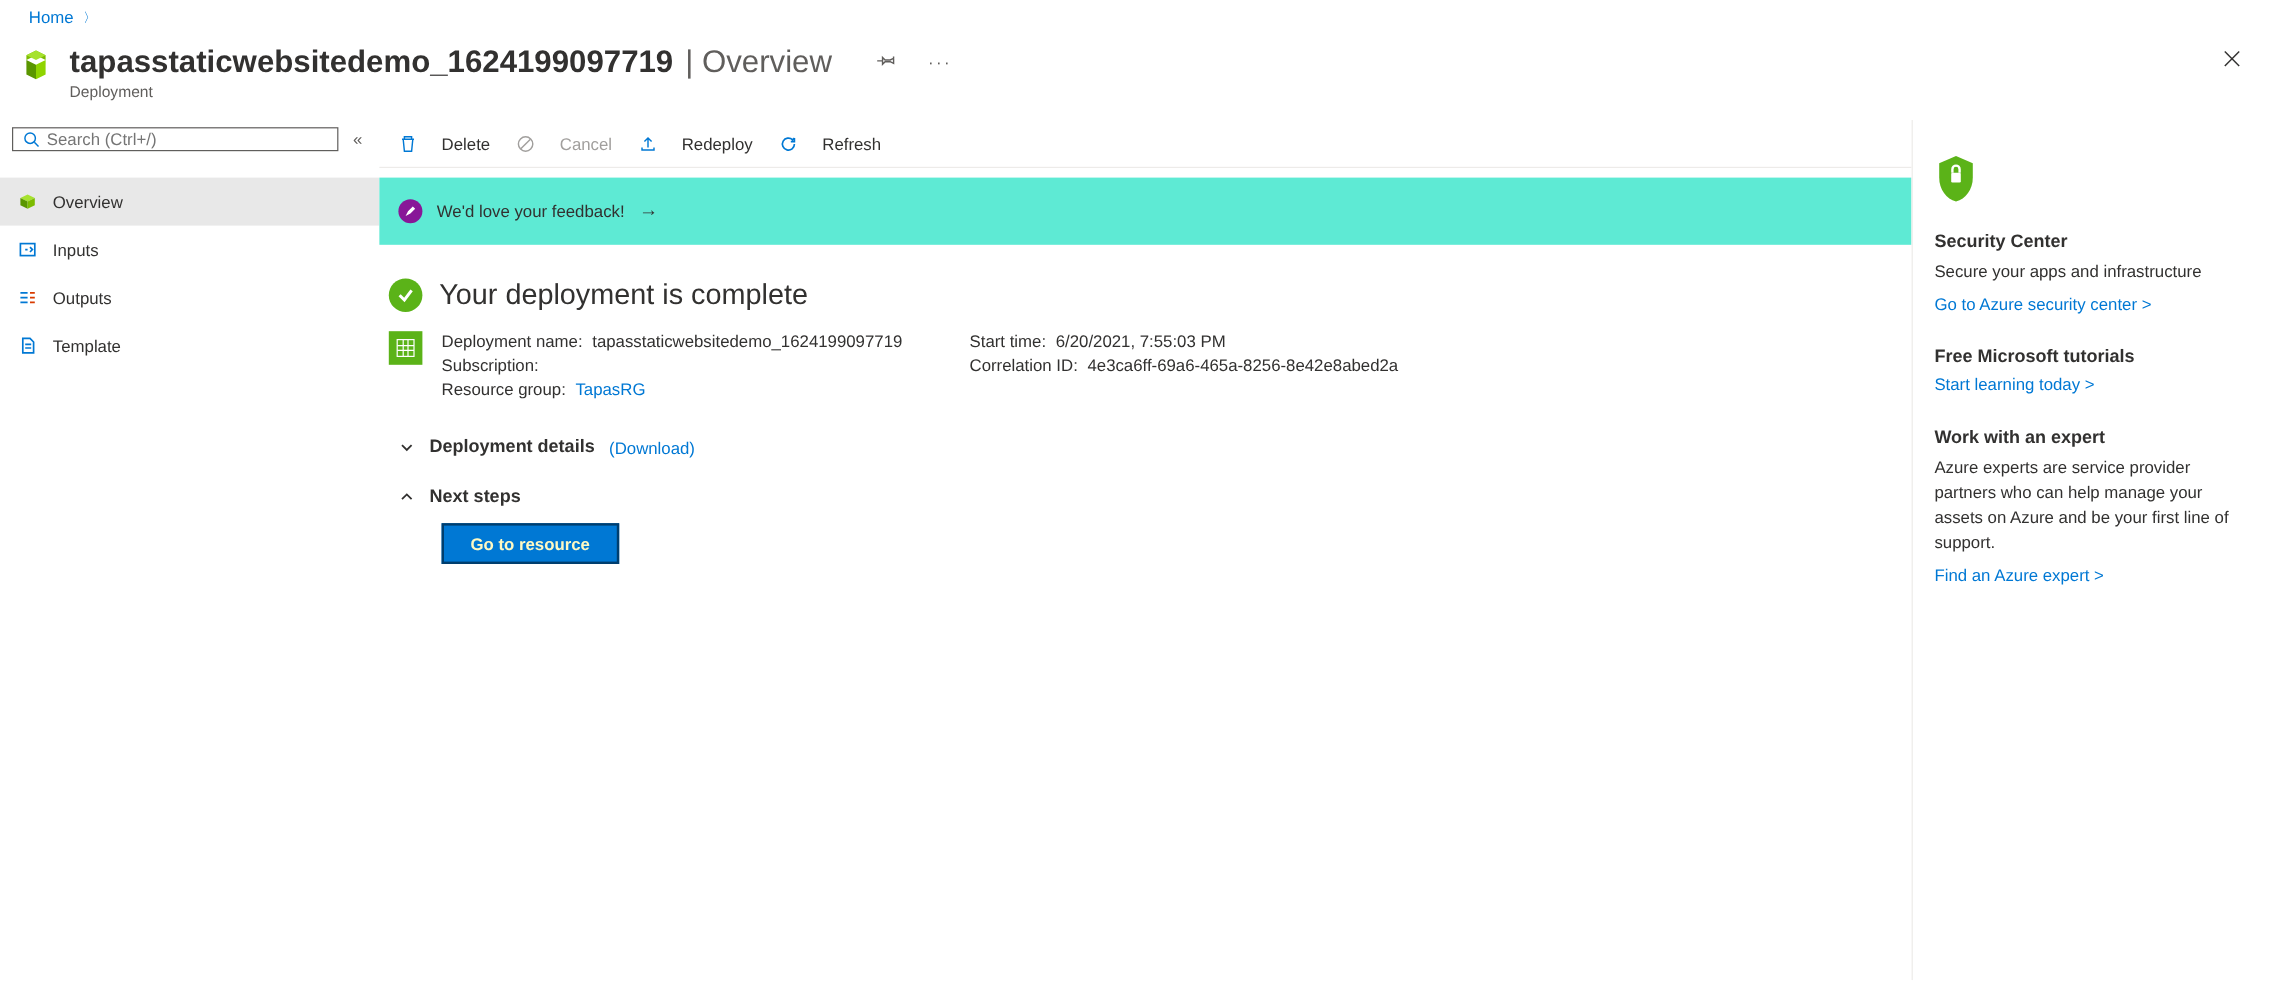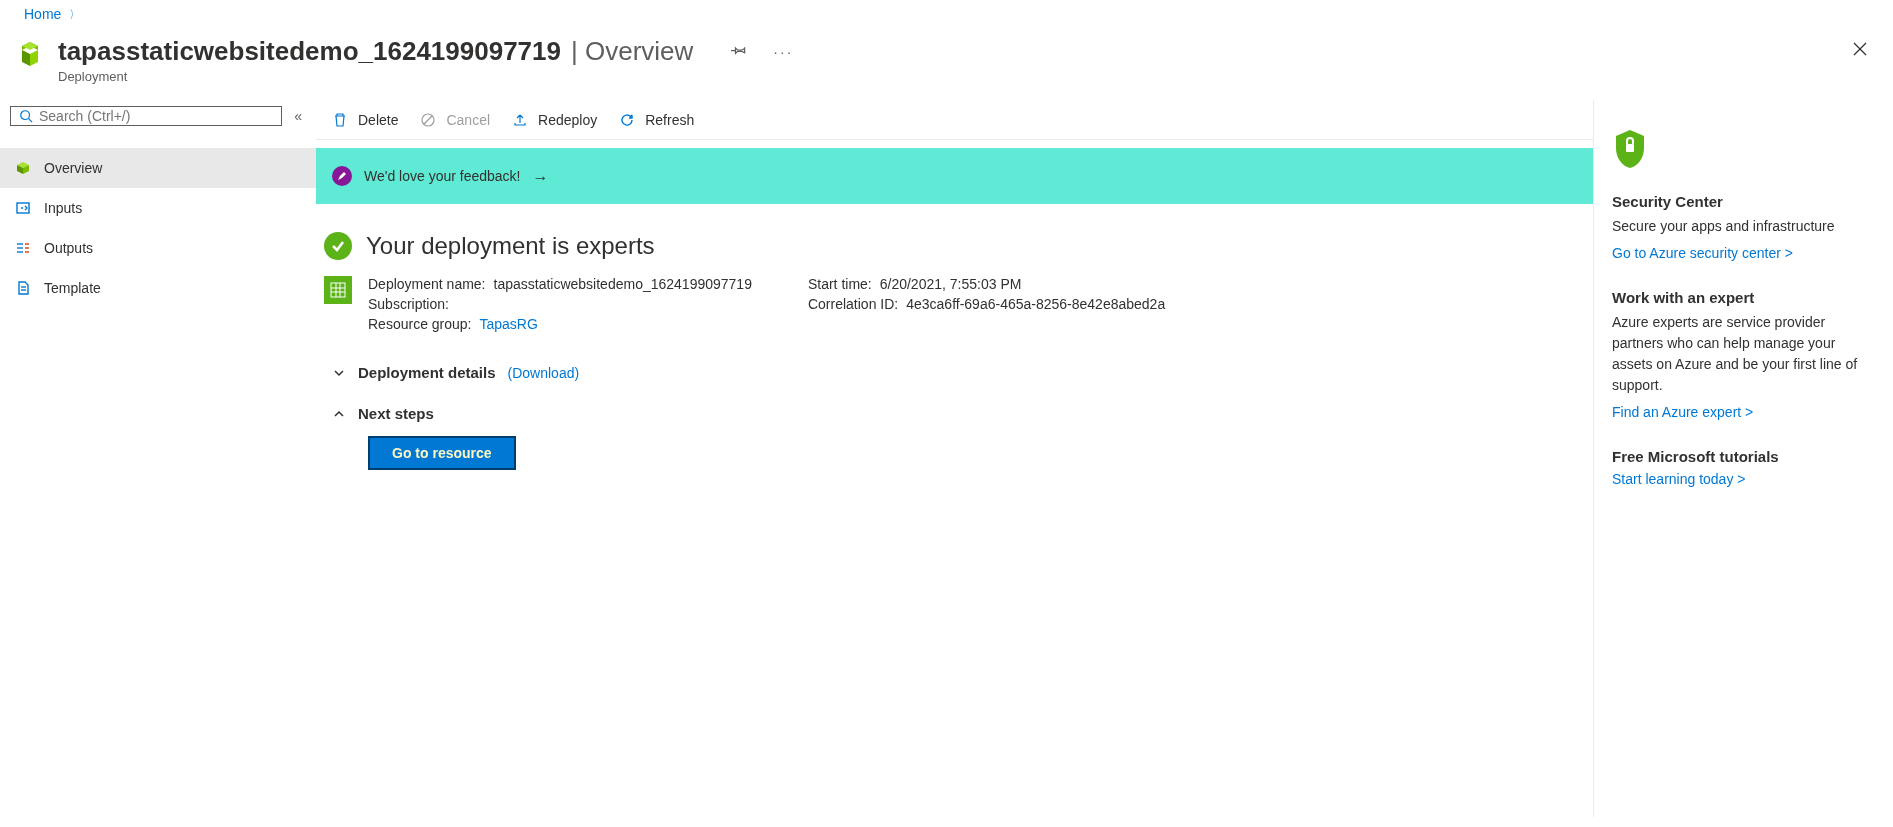--- a/index.html
+++ b/index.html
@@ -29,21 +29,21 @@
 
 .nav { margin-top: 16px; }
 .nav-item { display:flex; align-items:center; height: 40px; padding: 0 14px; gap: 12px; cursor:pointer; font-size:14px; color:#323130; }
 .nav-item.active { background:#e8e8e8; }
 .nav-icon { width:18px; height:18px; display:flex; align-items:center; justify-content:center; }
 
 .main { flex:1; display:flex; overflow:hidden; }
 .content { flex:1; overflow:hidden; display:flex; flex-direction:column; }
 
 .toolbar { display:flex; align-items:center; height: 40px; padding: 0 8px; border-bottom:1px solid #edebe9; gap: 6px; }
-.toolbar-btn { display:flex; gap:10px; padding: 4px 8px; cursor:pointer; font-size:14px; color:#323130; }
+.toolbar-btn { display:flex; gap:20px; padding: 4px 8px; cursor:pointer; font-size:14px; color:#323130; }
 .toolbar-btn.disabled { color:#a19f9d; cursor:default; }
 .toolbar-btn svg { flex-shrink:0; }
 
 .feedback-bar { display:flex; align-items:center; background:#5eead4; height:56px; padding: 0 16px; gap: 12px; margin: 8px 0 0 0; }
 .feedback-icon { width:20px; height:20px; background:#881798; border-radius:50%; display:flex; align-items:center; justify-content:center; }
 .feedback-text { color:#323130; font-size:14px; }
 .feedback-arrow { color:#323130; font-size:16px; }
 
 .status-row { display:flex; align-items:center; gap:14px; padding: 28px 8px 16px; }
 .status-icon { width:28px; height:28px; background:#5bb318; border-radius:50%; display:flex; align-items:center; justify-content:center; }
@@ -216,21 +216,21 @@
         <span class="feedback-text">We'd love your feedback!</span>
         <span class="feedback-arrow">→</span>
       </div>
 
       <div class="status-row">
         <span class="status-icon">
           <svg width="16" height="16" viewBox="0 0 16 16" fill="none" stroke="#fff" stroke-width="2.5">
               <polyline points="3,8 7,12 13,4"></polyline>
             </svg>
         </span>
-        <span class="status-text">Your deployment is experts</span>
+        <span class="status-text">Your deployment is complete</span>
       </div>
 
       <div class="details-block">
         <span class="grid-icon">
           <svg width="18" height="18" viewBox="0 0 18 18" fill="#fff">
               <rect x="2" y="2" width="14" height="14" fill="none" stroke="#fff" stroke-width="1"></rect>
               <line x1="2" y1="7" x2="16" y2="7" stroke="#fff"></line>
               <line x1="2" y1="11" x2="16" y2="11" stroke="#fff"></line>
               <line x1="7" y1="2" x2="7" y2="16" stroke="#fff"></line>
               <line x1="11" y1="2" x2="11" y2="16" stroke="#fff"></line>
@@ -296,23 +296,23 @@
           <rect x="14" y="16" width="8" height="8" rx="1" fill="#fff"></rect>
           <path d="M15 16v-3a3 3 0 0 1 6 0v3" fill="none" stroke="#fff" stroke-width="2"></path>
         </svg>
       </div>
       <div class="rp-section">
         <div class="rp-title">Security Center</div>
         <div class="rp-text">Secure your apps and infrastructure</div>
         <div class="rp-link">Go to Azure security center &gt;</div>
       </div>
       <div class="rp-section">
+        <div class="rp-title">Free Microsoft tutorials</div>
+        <div class="rp-link">Start learning today &gt;</div>
+      </div>
+      <div class="rp-section">
         <div class="rp-title">Work with an expert</div>
         <div class="rp-text">Azure experts are service provider partners who can help manage your assets on Azure and be your first line of support.</div>
         <div class="rp-link">Find an Azure expert &gt;</div>
       </div>
-      <div class="rp-section">
-        <div class="rp-title">Free Microsoft tutorials</div>
-        <div class="rp-link">Start learning today &gt;</div>
-      </div>
     </div>
   </div>
 </div>
 
 </body></html>

